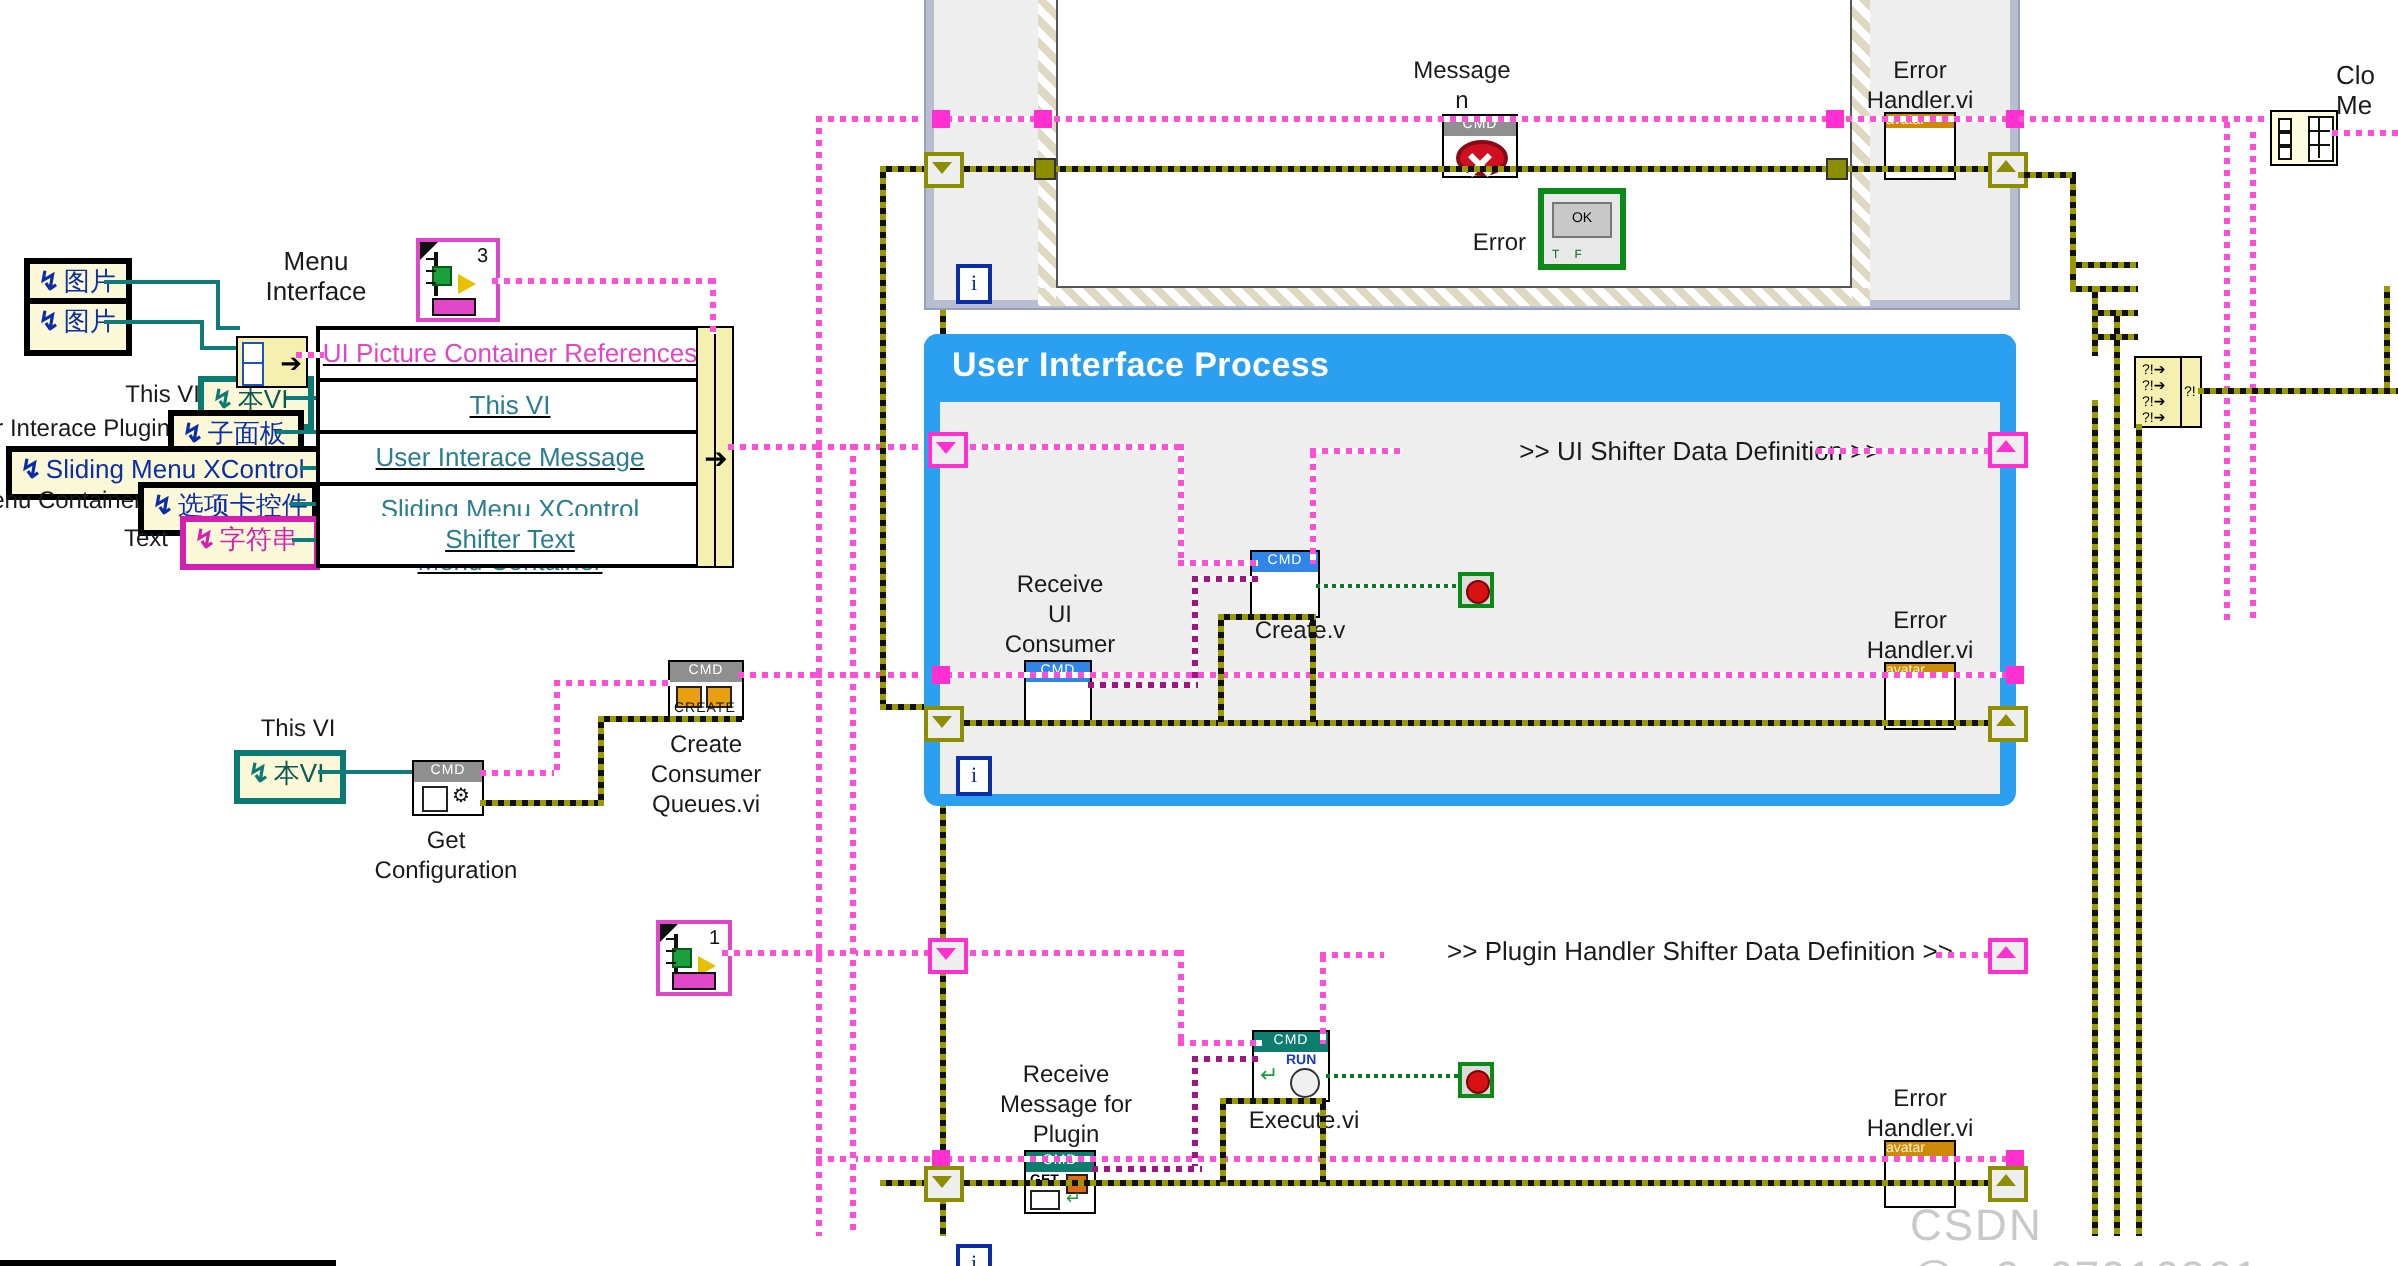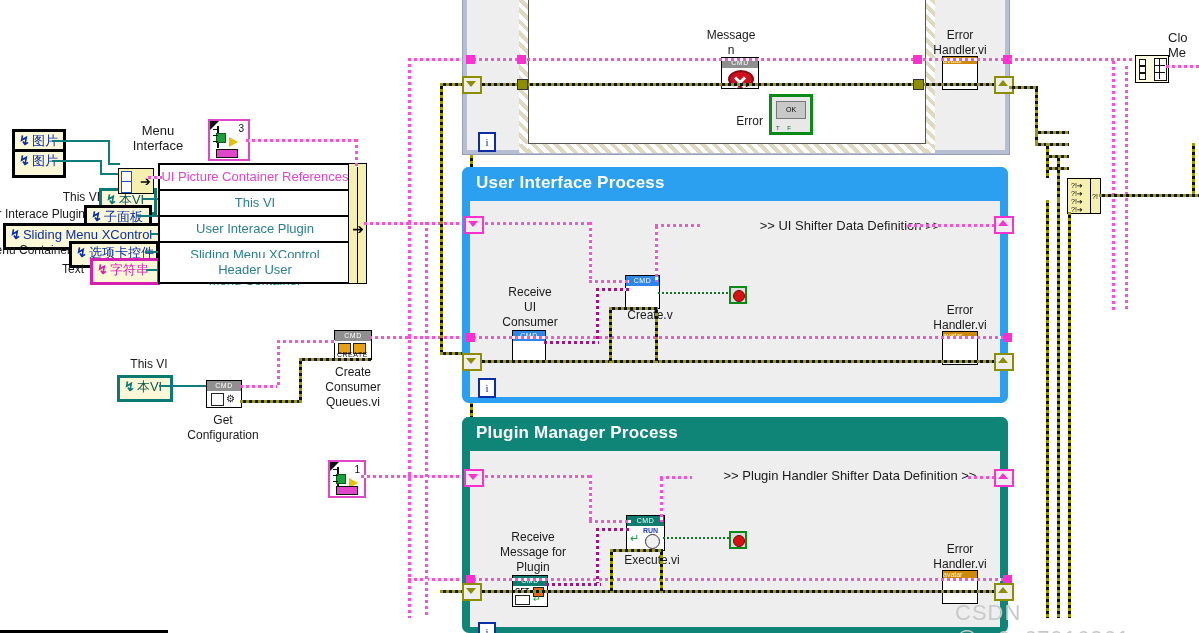--- a/index.html
+++ b/index.html
@@ -62,21 +62,21 @@
 
   .ctrl{position:absolute;background:#fbf8d8;border:3px solid #000a9e;
         font-size:13px;color:#0b2ea8;padding:0 4px;white-space:nowrap;line-height:17px;}
   .ctrl .ar{color:#0b2ea8;font-weight:bold;margin-right:2px;}
   .ctrl-teal{border-color:#0b7a72;color:#0b5a52;}
   .ctrl-blk{border-color:#000;color:#0b2ea8;}
   .ctrl-mag{border-color:#d41fb0;color:#d41fb0;}
   .ctrl-mag .ar{color:#d41fb0;}
   .ctrl-teal .ar{color:#0b7a72;}
 
-  .cluster{position:absolute;background:#fff;border:2px solid #000;}
+  .cluster{position:absolute;background:#fff;border:2px solid #000;text-decoration:underline;}
   .cluster .row{height:24px;line-height:24px;text-align:center;font-size:13px;
       color:#2a7f8f;border-bottom:2px solid #000;font-family:"Liberation Sans",sans-serif;}
   .cluster .row:last-child{border-bottom:none;}
   .cluster .row.first{color:#e046c8;}
   .bundlebar{position:absolute;background:#f5f0b0;border:1px solid #000;}
 
   .boolled{position:absolute;width:14px;height:14px;border:2px solid #0b8a18;background:#dcdcdc;}
   .boolled i{position:absolute;left:2px;top:2px;width:10px;height:10px;border-radius:50%;
       background:#d81212;border:1px solid #7a0404;}
 
@@ -190,26 +190,26 @@
     <span class="tick" style="top:8px;"></span>
       <span class="tick" style="top:14px;"></span>
       <span class="tick" style="top:20px;"></span>
     <span class="play"></span>
     <span class="conn"></span>
   </div>
 
   <div class="cluster" style="left:158px;top:163px;width:190px;height:117px;">
     <div class="row first">UI Picture Container References</div>
     <div class="row">This VI</div>
-    <div class="row">User Interace Plugin</div>
+    <div class="row">User Interace Message</div>
     <div class="row">Sliding Menu XControl</div>
     <div class="row">Menu Container</div>
   </div>
   <div class="cluster" style="left:158px;top:258px;width:190px;height:24px;border-top:none;">
-    <div class="row">Header User</div>
+    <div class="row">Shifter Text</div>
   </div>
   <div class="bundlebar" style="left:348px;top:163px;width=8px;width:8px;height:119px;"></div>
   <div class="bundlebar" style="left:357px;top:163px;width:8px;height:119px;"></div>
   <div class="lbl" style="left:346px;top:222px;width:24px;font-size:14px;color:#000;">➔</div>
 
   <div class="wire w-pink" style="left:246px;top:139px;width:112px;height:3px;"></div>
   <div class="wire w-pink-v" style="left:355px;top:139px;width:3px;height:28px;"></div>
   <div class="wire w-pink" style="left:148px;top:176px;width:14px;height:3px;"></div>
   <div class="wire w-pink" style="left:364px;top:222px;width:106px;height:3px;"></div>
 
@@ -365,26 +365,20 @@
 
   <div class="wire w-err" style="left:473px;top:360px;width:536px;height:3px;"></div>
   <div class="wire w-err-v" style="left:609px;top:307px;width:3px;height:56px;"></div>
   <div class="wire w-err-v" style="left:655px;top:307px;width:3px;height:56px;"></div>
   <div class="wire w-err" style="left:609px;top:307px;width:49px;height:3px;"></div>
   <div class="sr-yel dn" style="left:462px;top:353px;"></div>
   <div class="sr-yel up" style="left:994px;top:353px;"></div>
 
   <div class="wire w-green" style="left:658px;top:292px;width:70px;height:2px;"></div>
 
-  <div class="proc" style="left:462px;top:417px;width:546px;height:216px;background:#0e8577;">
-    <div class="banner" style="background:#0e8577;">
-      <span>Plugin Manager Process</span>
-    </div>
-    <div class="body"></div>
-  </div>
 
   <div class="lbl" style="left:690px;top:468px;width:320px;font-size:13px;">&gt;&gt; Plugin Handler Shifter Data Definition &gt;&gt;</div>
 
   <div class="lbl" style="left:480px;top:530px;width:106px;">Receive
 Message for
 Plugin</div>
   <div class="vi" style="left:512px;top:575px;width:34px;height:30px;">
     <div class="cap cap-teal">CMD</div>
     <div class="abs" style="left:2px;top:11px;font-size:7px;font-weight:bold;color:#000;">GET</div>
     <div class="abs" style="left:20px;top:11px;width:9px;height:8px;background:#e06a18;border:1px solid #222;"></div>

